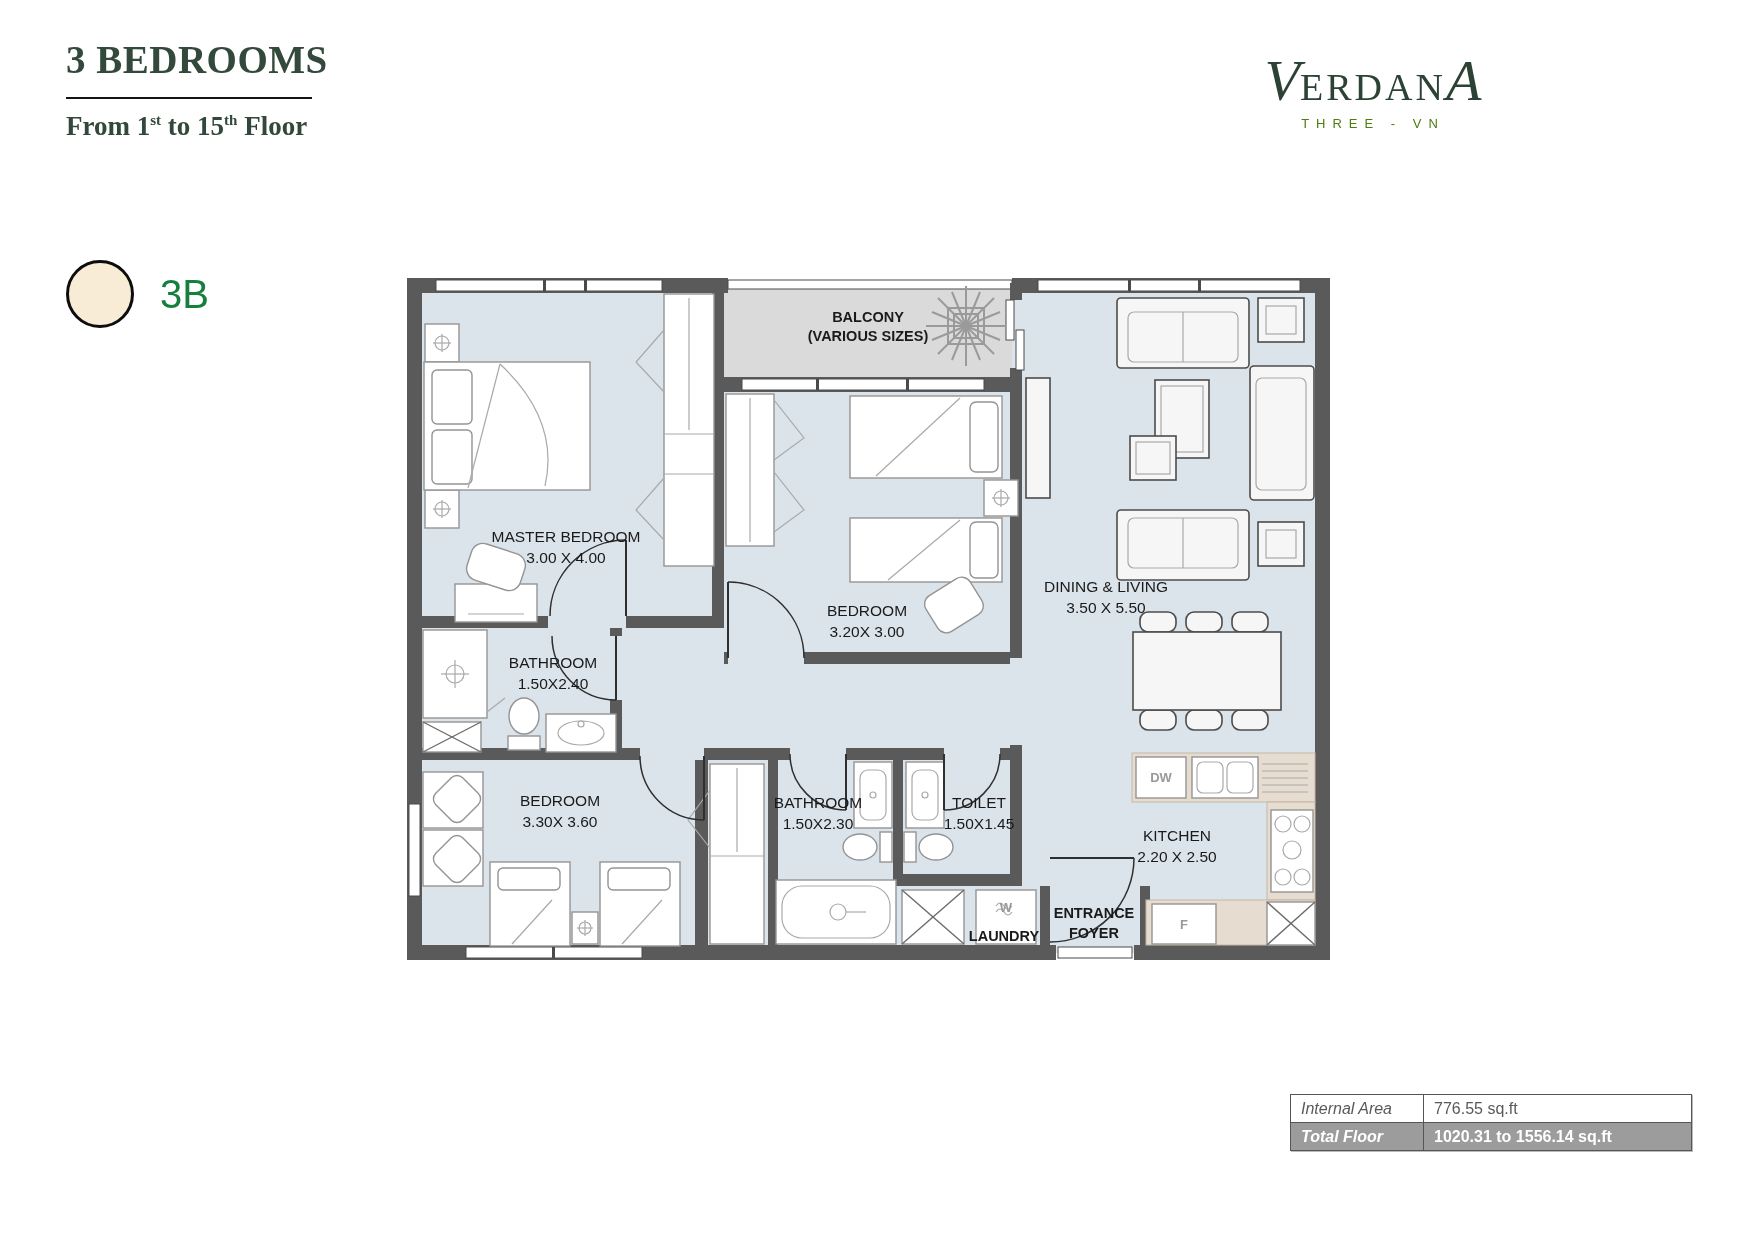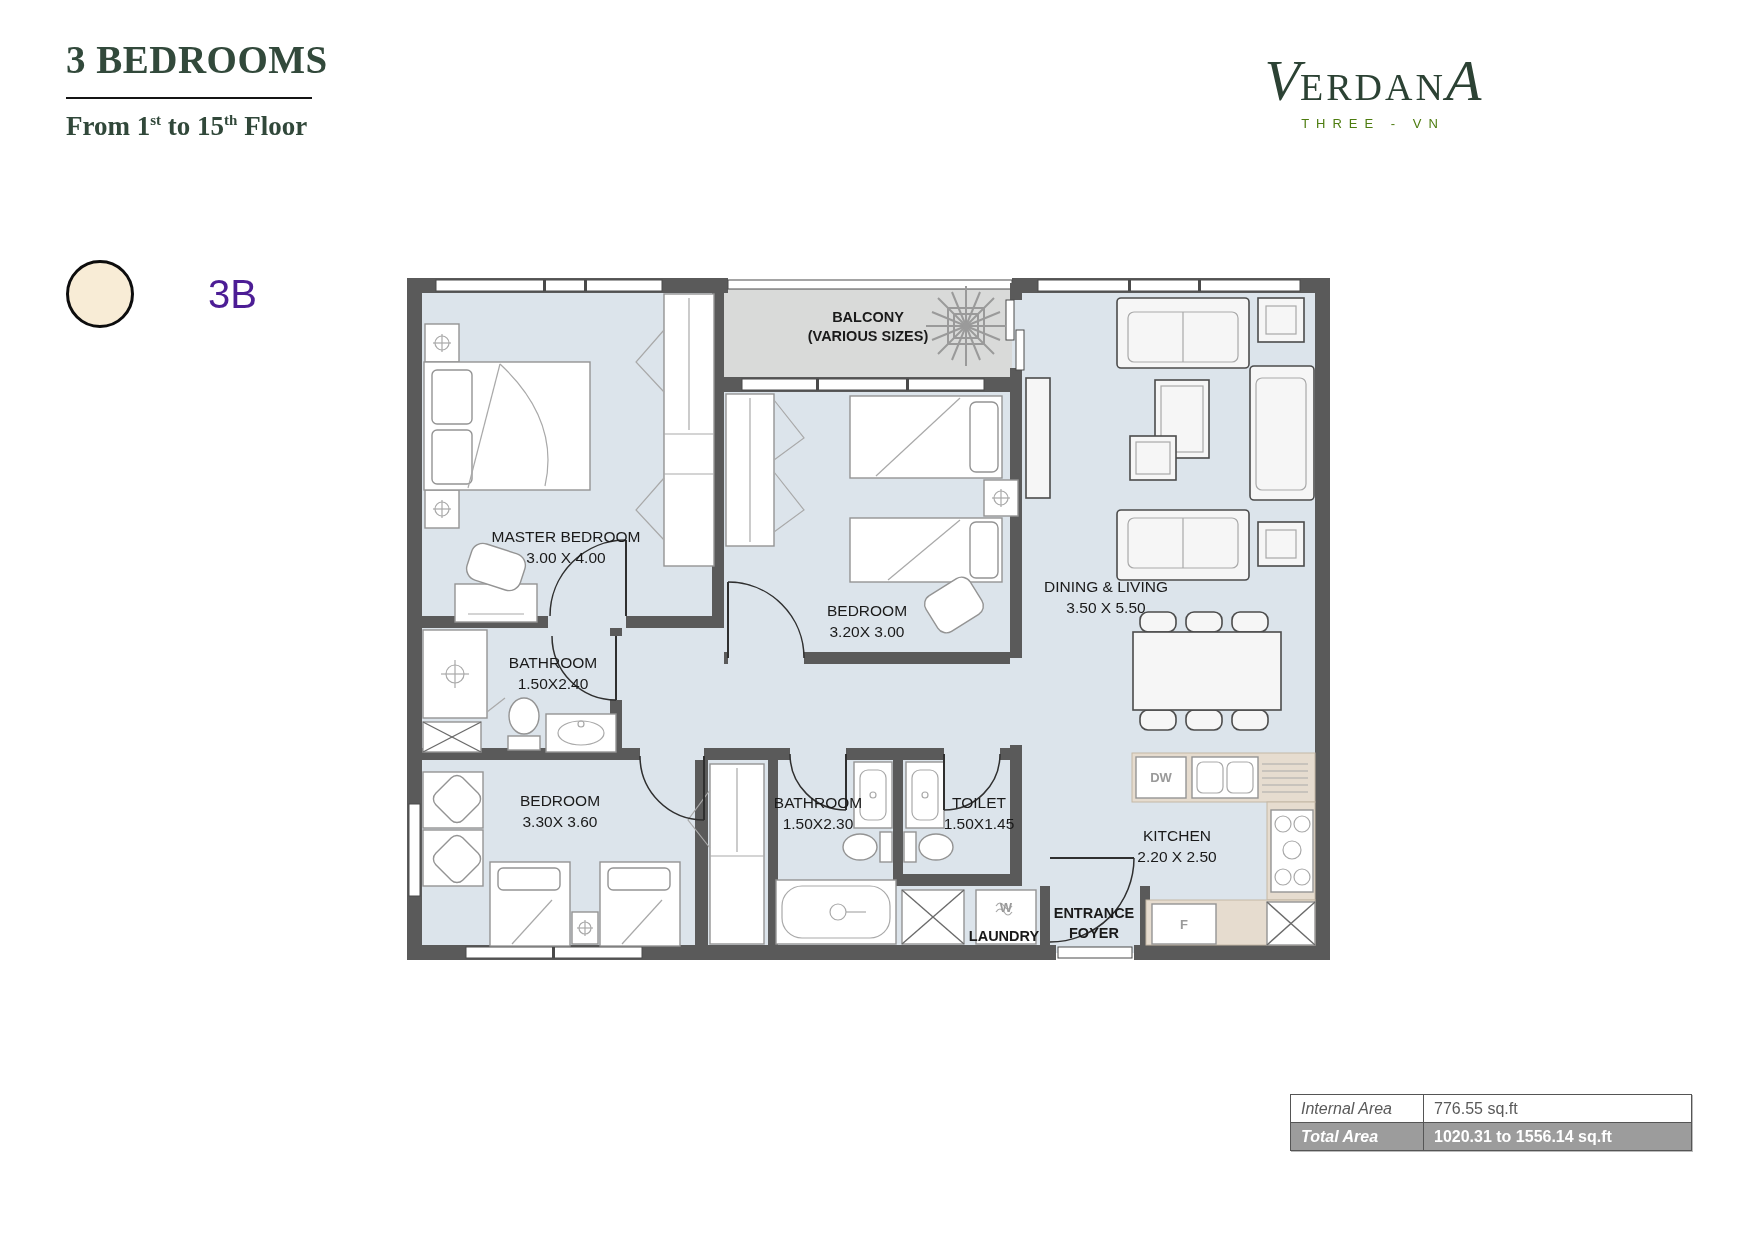--- a/index.html
+++ b/index.html
@@ -17,21 +17,21 @@
   
   .logo{position:absolute;left:1248px;top:52px;width:250px;text-align:center;color:#2c4234;}
   .brand{display:flex;align-items:baseline;justify-content:center;font-family:"Liberation Serif",serif;}
   .brand .big{font-size:58px;font-style:italic;font-weight:400;line-height:1;}
   .brand .mid{font-size:38px;letter-spacing:3px;font-weight:400;line-height:1;}
   .brand-sub{margin-top:6px;font-size:13px;letter-spacing:7px;color:#4d7c0f;}
 
   
   .badge-row{position:absolute;left:66px;top:260px;display:flex;align-items:center;gap:26px;}
   .badge-circle{width:62px;height:62px;border-radius:50%;border:3px solid #0d0d0d;background:#f8ecd6;}
-  .badge-label{font-size:40px;color:#4c1d95;margin-left:48px;}
+  .badge-label{font-size:40px;color:#15803d;}
 
   
   .area-table{position:absolute;left:1290px;top:1094px;width:402px;border-collapse:collapse;
               font-size:16px;color:#5a5a5a;box-shadow:1px 1px 0 #bbb;}
   .area-table td{border:1.6px solid #555;height:27px;padding:0 0 0 10px;}
   .area-table .lbl{width:122px;font-style:italic;}
   .area-table tr.hl td{background:#9c9c9c;color:#fff;font-weight:700;}
 
   
   .plan{position:absolute;left:400px;top:270px;}
@@ -365,19 +365,19 @@
     </g>
   </svg>
 
   <table class="area-table">
     <tbody>
         <tr>
       <td class="lbl">Internal Area</td>
       <td>776.55 sq.ft</td>
     </tr>
     <tr class="hl">
-      <td class="lbl">Total Area</td>
+      <td class="lbl">Total Floor</td>
       <td>1020.31 to 1556.14 sq.ft</td>
     </tr>
   </tbody>
     </table>
 
 </div>
 
 </body></html>

